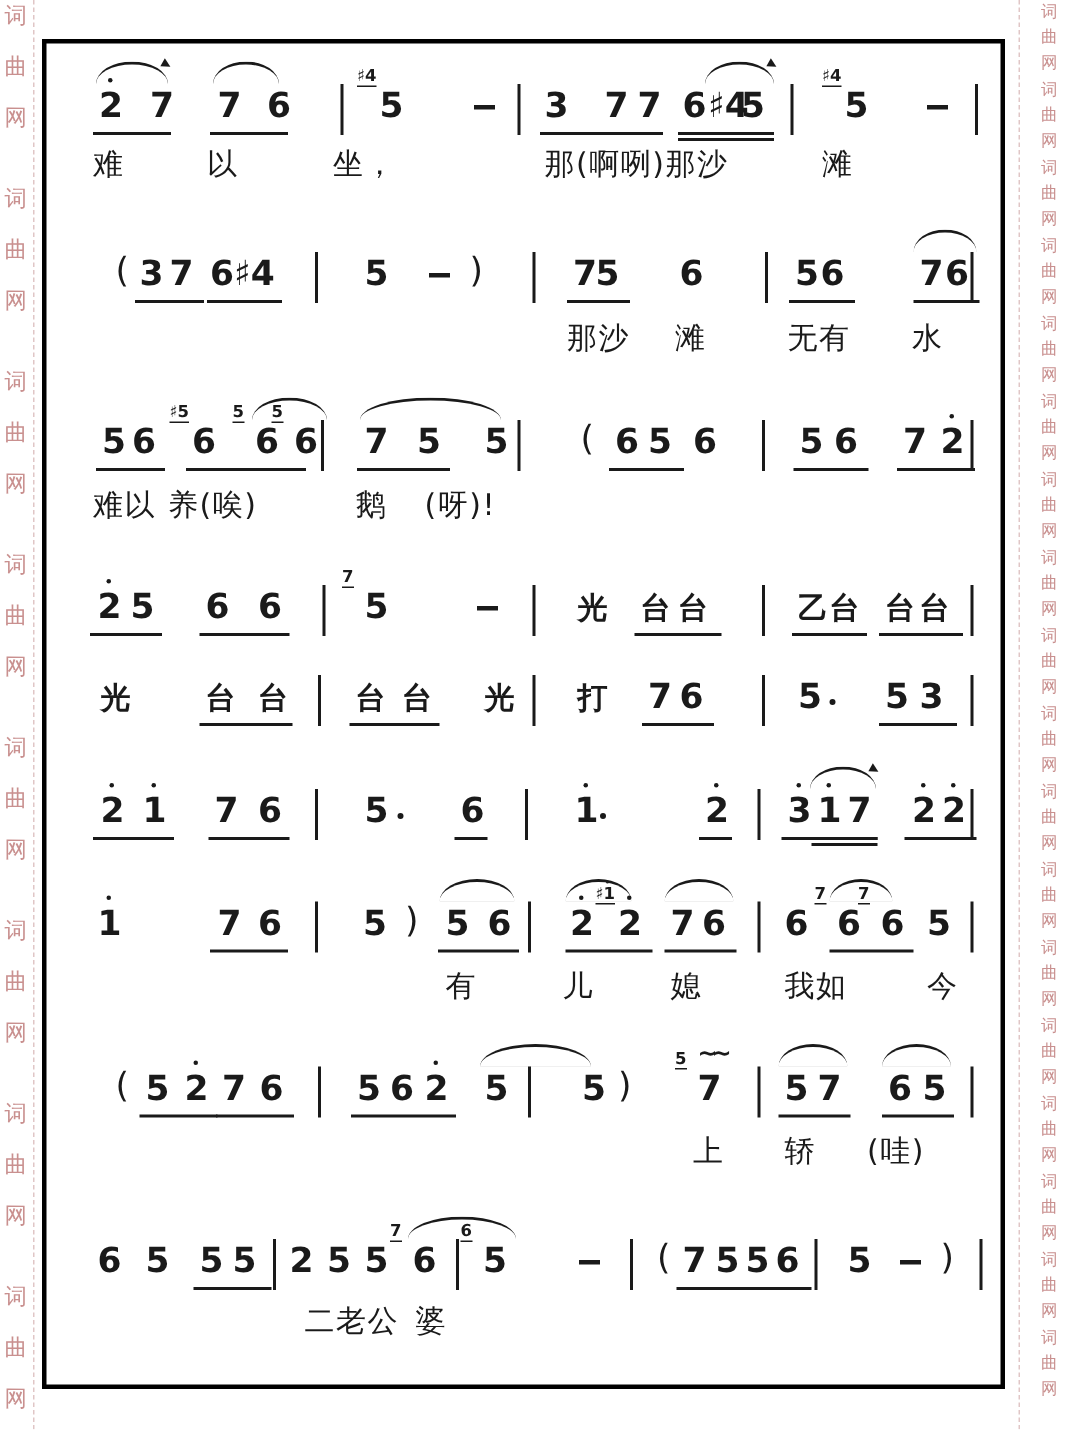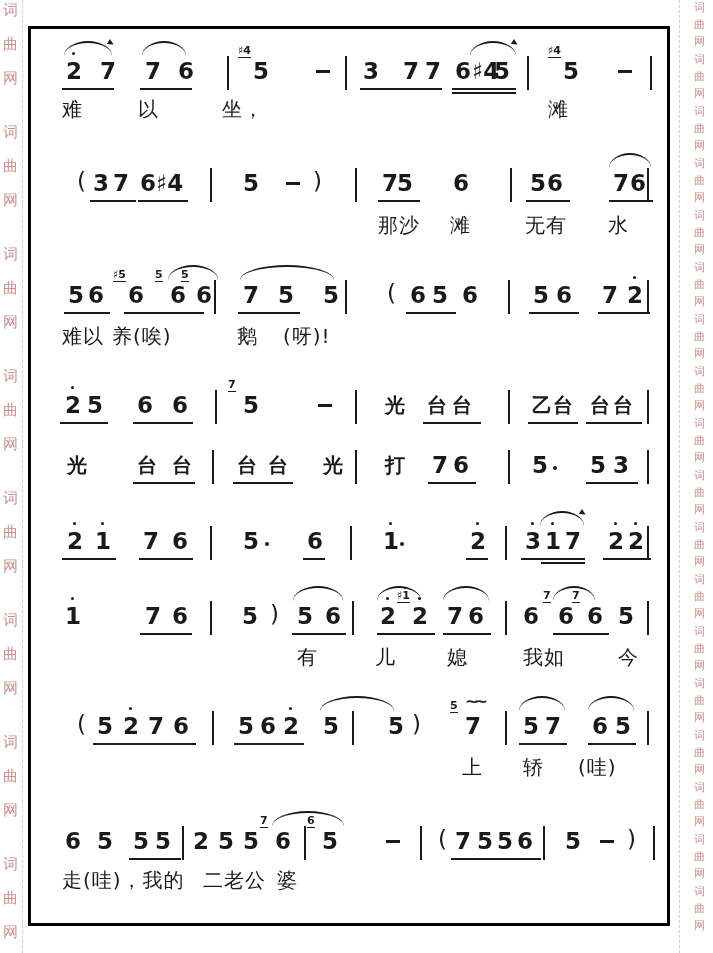--- a/index.html
+++ b/index.html
@@ -147,20 +147,21 @@
       <span class="arc" style="left: 64px; top: 41px; width: 48px;">
         <i class="ah"></i>
       </span>
       <span class="arc" style="left: 142px; top: 41px; width: 44px;"></span>
       <span class="arc" style="left: 470px; top: 41px; width: 46px;">
         <i class="ah"></i>
       </span>
       <span class="lyr" style="left: 62px; top: 97px;">难</span>
       <span class="lyr" style="left: 138px; top: 97px;">以</span>
       <span class="lyr" style="left: 222px; top: 97px;">坐，</span>
+      <span class="lyr" style="left: 363px; top: 97px;">那(啊咧)那沙</span>
       <span class="lyr" style="left: 548px; top: 97px;">滩</span>
       <span class="paren" style="left: 77px; top: 168px;">(</span>
       <span class="note" style="left: 93px; top: 170px;">3</span>
       <span class="note" style="left: 113px; top: 170px;">7</span>
       <span class="note" style="left: 140px; top: 170px;">6</span>
       <span class="note" style="left: 156px; top: 170px;">♯4</span>
       <span class="bar" style="left: 210px; top: 168px;"></span>
       <span class="note" style="left: 243px; top: 170px;">5</span>
       <span class="dashnote" style="left: 286px; top: 182px;"></span>
       <span class="paren" style="left: 313px; top: 168px;">)</span>
@@ -373,17 +374,16 @@
       <span class="note" style="left: 517px; top: 828px;">6</span>
       <span class="bar" style="left: 543px; top: 826px;"></span>
       <span class="note" style="left: 565px; top: 828px;">5</span>
       <span class="dashnote" style="left: 600px; top: 840px;"></span>
       <span class="paren" style="left: 627px; top: 826px;">)</span>
       <span class="bar" style="left: 653px; top: 826px;"></span>
       <span class="uline" style="left: 129px; top: 858px; width: 52px;"></span>
       <span class="uline" style="left: 451px; top: 858px; width: 48px;"></span>
       <span class="uline" style="left: 493px; top: 858px; width: 48px;"></span>
       <span class="arc" style="left: 272px; top: 811px; width: 72px;"></span>
-      <span class="lyr" style="left: 62px; top: 868px;">走(哇)，我的</span>
       <span class="lyr" style="left: 203px; top: 868px;">二老公</span>
       <span class="lyr" style="left: 277px; top: 868px;">婆</span>
     </div>
 </div>
 
 </body></html>

